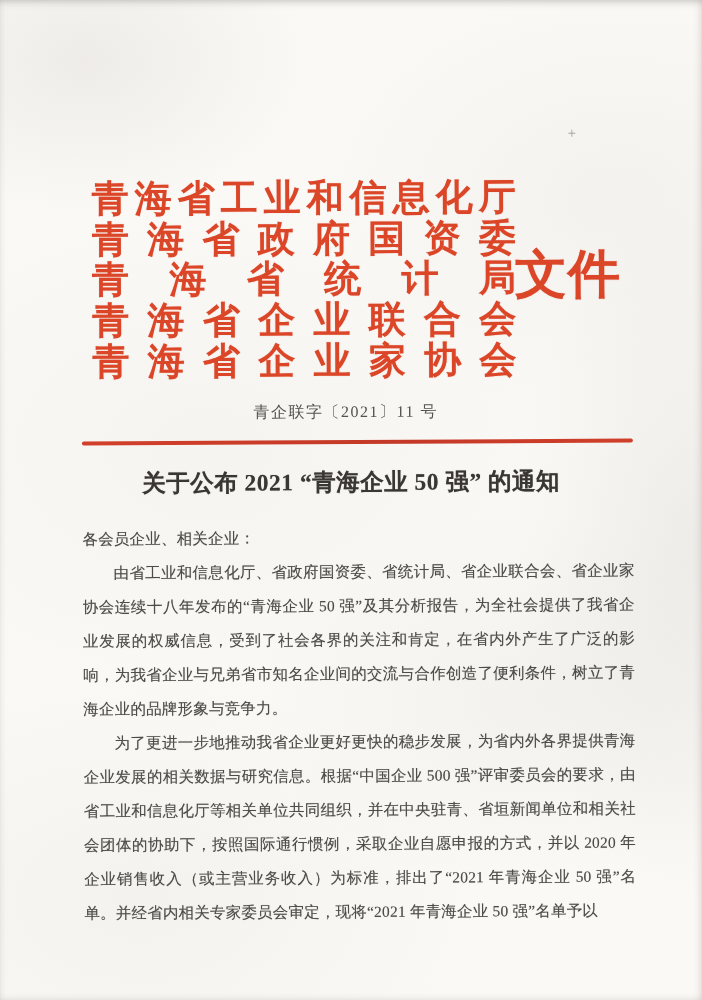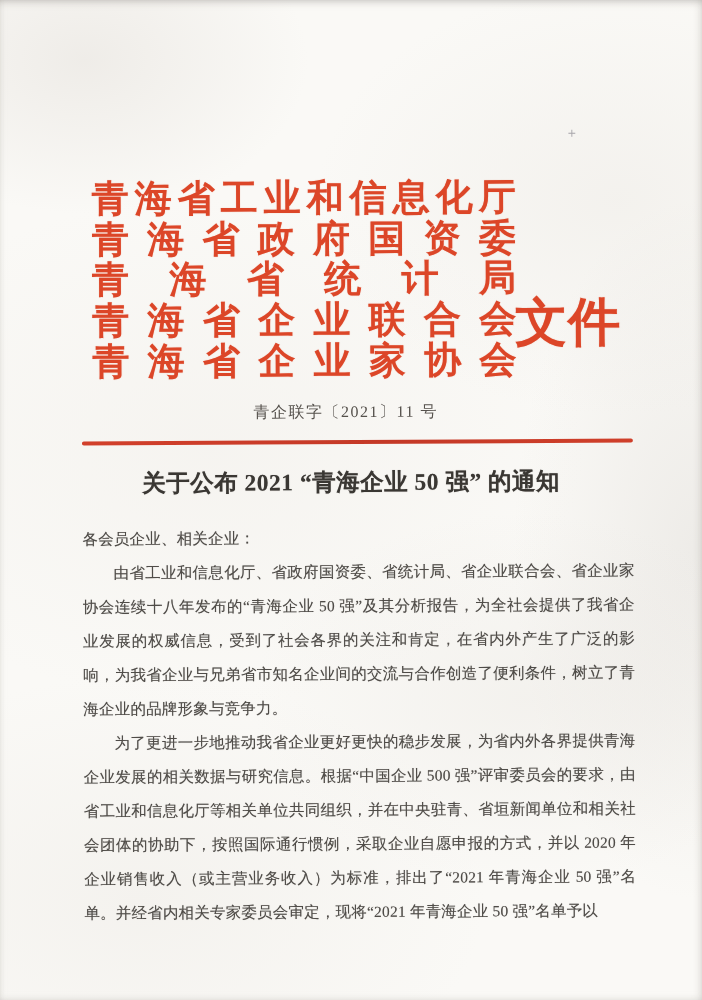--- a/index.html
+++ b/index.html
@@ -58,21 +58,20 @@
   .doc-type-label {
     position: absolute;
     left: 516px;
     top: 247px;
     font-size: 52px;
     line-height: 1.1;
     font-weight: bold;
     color: #dc4628;
     letter-spacing: 1px;
     text-shadow: 0 0 1px rgba(220,70,40,0.5);
-    margin-top: 48px;
   }
 
   .doc-number {
     position: absolute;
     left: 0;
     top: 402px;
     width: 100%;
     box-sizing: border-box;
     padding-right: 10px;
     text-align: center;

